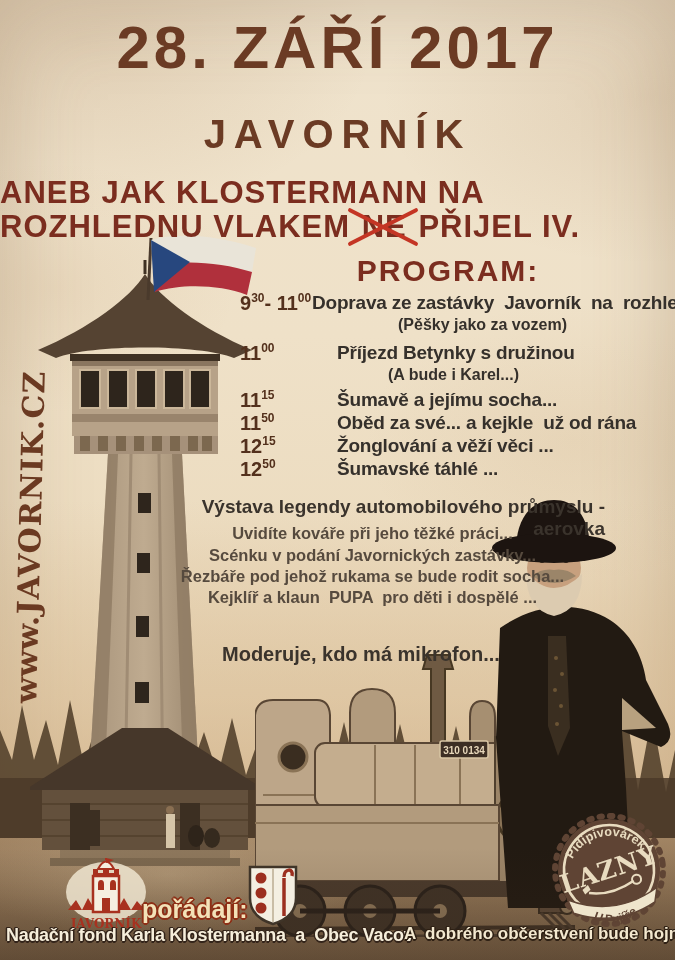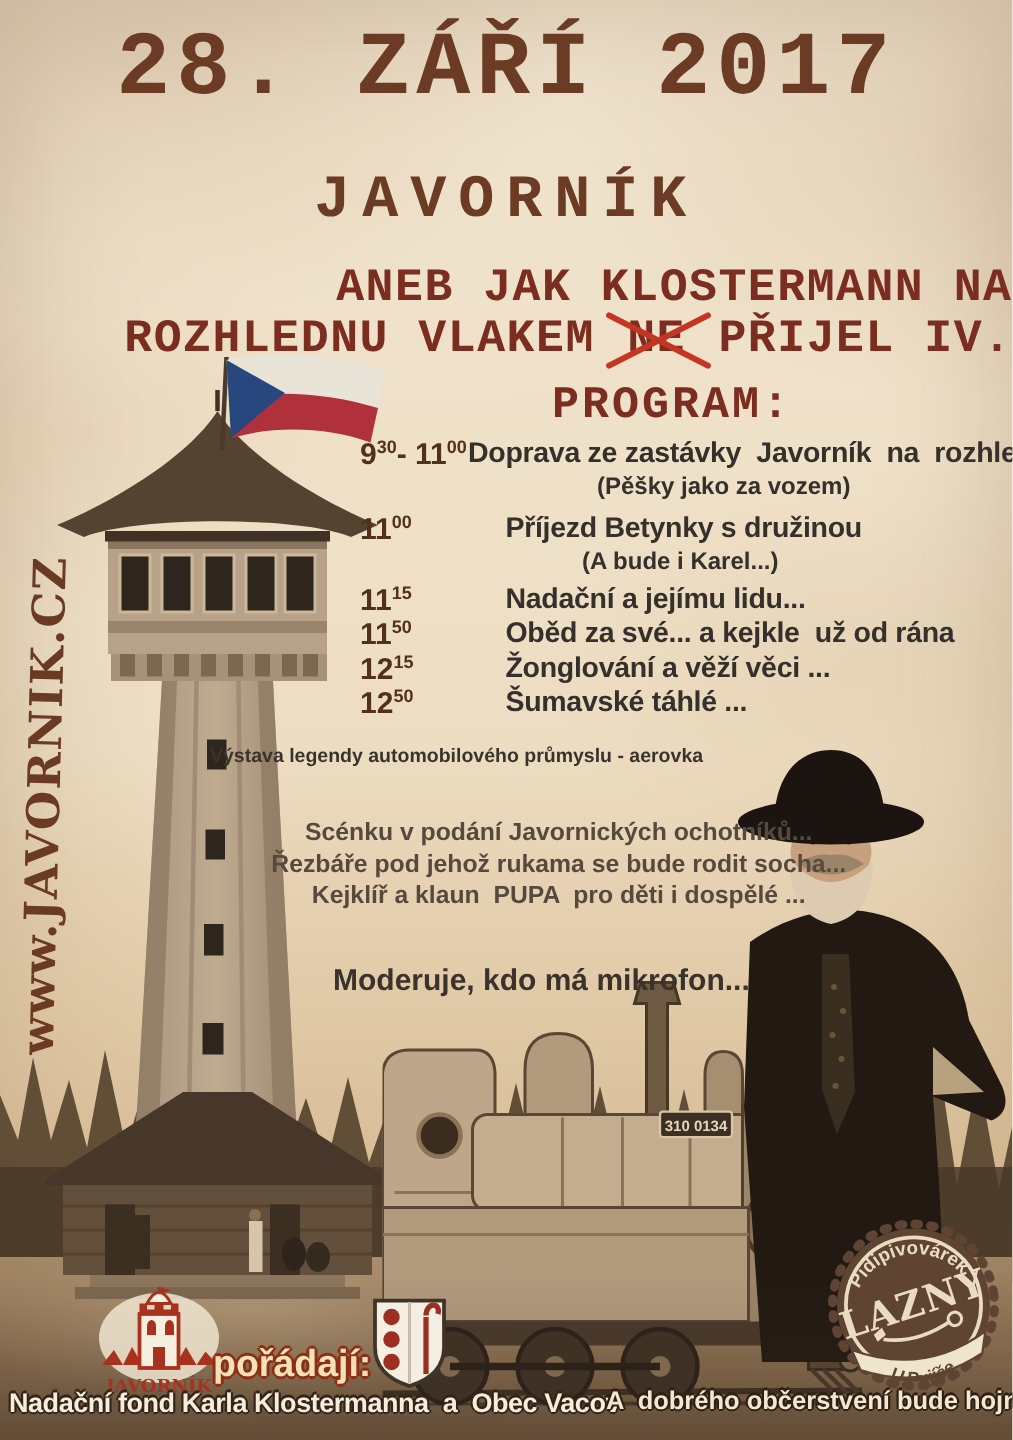--- a/index.html
+++ b/index.html
@@ -8,39 +8,39 @@
     background:
       radial-gradient(ellipse 420px 260px at 12% 4%, rgba(150,105,60,.16), transparent 70%),
       radial-gradient(ellipse 380px 240px at 96% 10%, rgba(150,105,60,.14), transparent 70%),
       radial-gradient(ellipse 300px 200px at 85% 46%, rgba(170,125,75,.10), transparent 70%),
       radial-gradient(ellipse 260px 180px at 8% 30%, rgba(170,125,75,.10), transparent 70%),
       linear-gradient(180deg,#efe3cd 0%,#efe1c8 35%,#ecdcc0 55%,#e6d2b0 72%,#dcc49e 100%);
     box-shadow: inset 0 0 90px rgba(110,75,40,.28);}
   .abs{position:absolute;}
   .keep-ws{white-space:pre;}
   
-  .stencil{font-family:Liberation Mono, monospace;font-weight:bold;color:#6b3b24;}
+  .stencil{font-family:Liberation Sans, sans-serif;font-weight:bold;color:#6b3b24;}
   .date-title{top:16px;left:0;width:675px;text-align:center;font-size:60px;letter-spacing:4px;line-height:1.05;}
   .subtitle{top:84px;left:0;width:675px;text-align:center;font-size:26px;font-weight:bold;color:#81402a;}
   .place-title{top:112px;left:0;width:675px;text-align:center;font-size:40px;letter-spacing:8px;}
-  .tagline{left:0;width:675px;text-align:right;font-size:31px;letter-spacing:1px;color:#7b2d1f;line-height:1.0;}
+  .tagline{left:0;width:675px;text-align:left;font-size:31px;letter-spacing:1px;color:#7b2d1f;line-height:1.0;}
   .tagline1{top:177px;}
   .tagline2{top:211px;}
   .ne-wrap{position:relative;display:inline-block;padding:0 2px;}
   .xbar{position:absolute;left:-16px;top:14px;width:78px;height:4px;background:#c43524;border-radius:2px;}
   .xbar.a{transform:rotate(27deg);}
   .xbar.b{transform:rotate(-27deg);}
   .program-heading{top:254px;left:332px;width:232px;text-align:center;font-size:30px;letter-spacing:2px;color:#7b2d1f;}
   
   .ptime{position:absolute;left:240px;font-weight:bold;font-size:20px;color:#53301c;white-space:pre;}
   .ptime sup{font-size:12px;letter-spacing:0;}
   .ptext{position:absolute;font-weight:bold;font-size:19px;color:#35302b;letter-spacing:-0.2px;}
   .psub{position:absolute;font-weight:bold;font-size:16px;color:#35302b;}
   
-  .exh{top:496px;left:140px;width:465px;text-align:left;font-size:13px;font-weight:bold;color:#3a332c;}
+  .exh{top:496px;left:140px;width:465px;text-align:right;font-size:19px;font-weight:bold;color:#3a332c;}
   .dline{left:140px;width:465px;text-align:center;font-size:16.5px;font-weight:bold;color:#564a3e;}
   .moderator{top:643px;left:222px;font-size:20px;font-weight:bold;color:#3a332c;}
   
   .website{top:537px;left:30px;transform:translate(-50%,-50%) rotate(-88.5deg);white-space:nowrap;
     font-family:"DejaVu Serif",serif;font-weight:bold;font-size:30px;letter-spacing:1px;color:#6b3a22;}
   
   .sky{top:500px;left:0;width:675px;height:360px;background:linear-gradient(180deg,rgba(216,190,155,0) 0%,rgba(214,185,148,.45)55%,rgba(205,172,132,.75) 100%);}
   .ground{top:838px;left:0;width:675px;height:122px;
     background:
       radial-gradient(ellipse 300px 90px at 25% 30%, rgba(235,215,180,.30), transparent 70%),
@@ -230,34 +230,35 @@
   <div>
     <span class="ptime" style="top:291px"><span>9</span><sup>30</sup><span>- 11</span><sup>00</sup></span>
     <span class="abs ptext keep-ws" style="top:292px;left:312px">Doprava ze zastávky  Javorník  na  rozhlednu</span>
     <span class="abs psub" style="top:316px;left:398px">(Pěšky jako za vozem)</span>
 
     <span class="ptime" style="top:341px"><span>11</span><sup>00</sup></span>
     <span class="abs ptext" style="top:342px;left:337px">Příjezd Betynky s družinou</span>
     <span class="abs psub" style="top:366px;left:388px">(A bude i Karel...)</span>
 
     <span class="ptime" style="top:388px"><span>11</span><sup>15</sup></span>
-    <span class="abs ptext" style="top:389px;left:337px">Nadační a jejímu lidu...</span>
+    <span class="abs ptext" style="top:389px;left:337px">Šumavě a jejímu socha...</span>
 
     <span class="ptime" style="top:411px"><span>11</span><sup>50</sup></span>
     <span class="abs ptext keep-ws" style="top:412px;left:337px">Oběd za své... a kejkle  už od rána</span>
 
     <span class="ptime" style="top:434px"><span>12</span><sup>15</sup></span>
     <span class="abs ptext" style="top:435px;left:337px">Žonglování a věží věci ...</span>
 
     <span class="ptime" style="top:457px"><span>12</span><sup>50</sup></span>
     <span class="abs ptext" style="top:458px;left:337px">Šumavské táhlé ...</span>
   </div>
 
   <div class="abs exh">Výstava legendy automobilového průmyslu - aerovka</div>
-  <div class="abs dline" style="top:546px">Scénku v podání Javornických ochotníků...</div>
+  <div class="abs dline" style="top:524px">Uvidíte kováře při jeho těžké práci...</div>
+  <div class="abs dline" style="top:546px">Scénku v podání Javornických zastávky...</div>
   <div class="abs dline" style="top:567px">Řezbáře pod jehož rukama se bude rodit socha...</div>
   <div class="abs dline keep-ws" style="top:588px">Kejklíř a klaun  PUPA  pro děti i dospělé ...</div>
   <div class="abs moderator">Moderuje, kdo má mikrofon...</div>
 
   <div class="abs website">www.JAVORNIK.CZ</div>
 
   <div class="abs footer-shade"></div>
 
   <svg class="abs" style="top:858px;left:58px" width="96" height="76" viewBox="0 0 96 76">
     <ellipse cx="48" cy="34" rx="40" ry="30" fill="#efe5d0" opacity="0.85"></ellipse>

